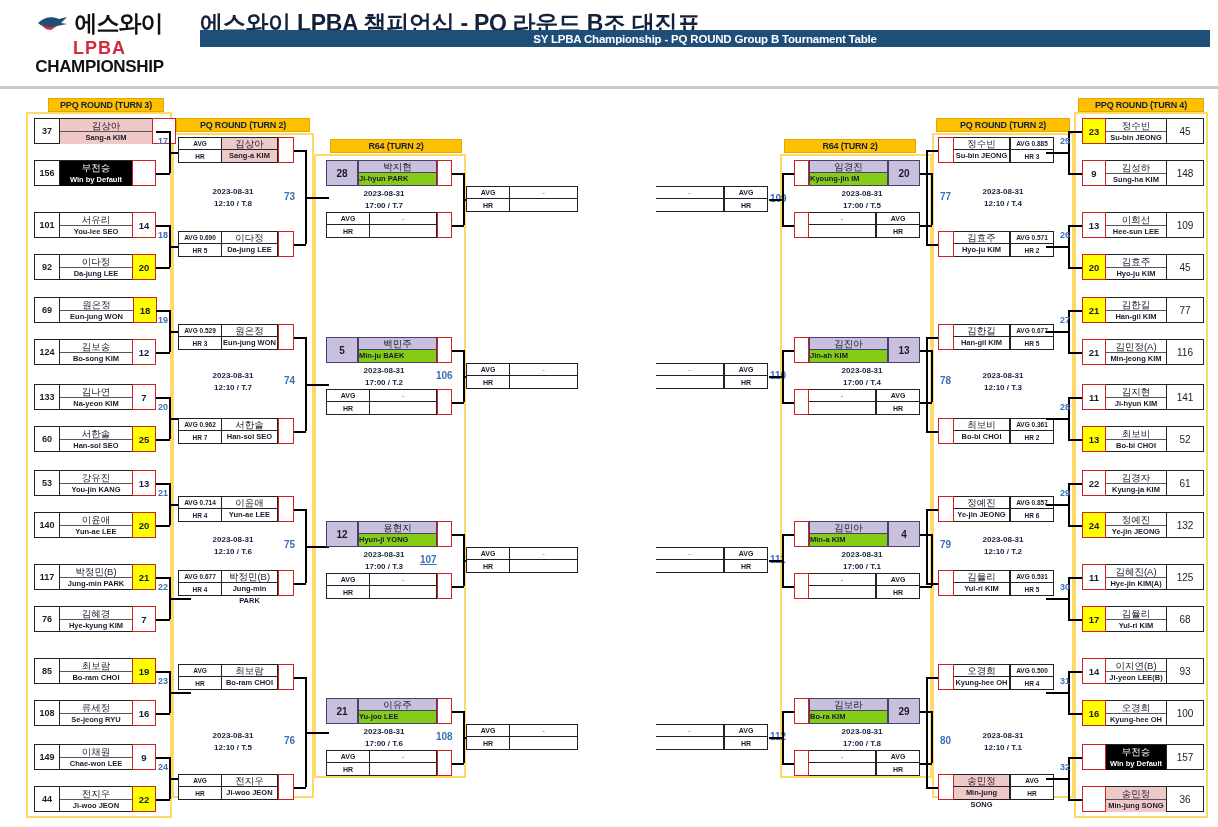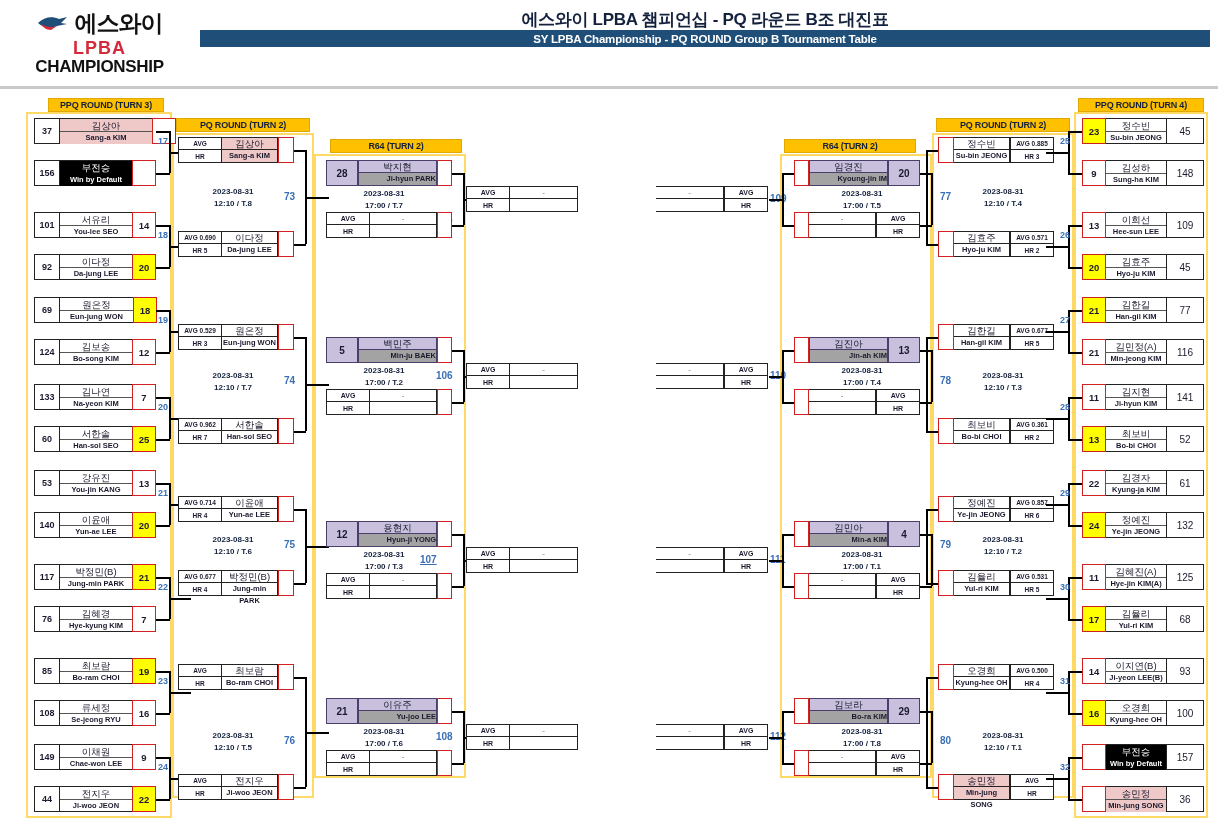--- a/index.html
+++ b/index.html
@@ -16,22 +16,22 @@
   
   #header { position:absolute; left:0; top:0; width:1218px; height:88px; background:#fff; }
   #logo-block { position:absolute; left:12px; top:8px; width:175px; text-align:center; }
   .logo-row1 { display:flex; align-items:center; justify-content:center; gap:4px; }
   .logo-mark { width:34px; height:20px; position:relative; }
   .logo-mark svg { display:block; }
   .logo-sy { font-size:23px; font-weight:bold; letter-spacing:-1px; color:#111; }
   .logo-lpba { font-size:18px; font-weight:bold; color:#d42a3c; letter-spacing:1px; margin-top:-1px; }
   .logo-champ { font-size:17px; font-weight:bold; color:#111; letter-spacing:-0.3px; margin-top:-2px; }
 
-  #title-ko { position:absolute; left:200px; top:8px; width:1010px; text-align:center;
-              font-size:17px; font-weight:bold; color:#14213d; letter-spacing:-0.3px; }
+  #title-ko { position:absolute; left:200px; top:8px; width:1010px; text-align:left;
+              font-size:23px; font-weight:bold; color:#14213d; letter-spacing:-0.3px; }
   #title-en-bar { position:absolute; left:200px; top:30px; width:1010px; height:17px;
               background:#1f4e79; color:#fff; font-size:11.5px; font-weight:bold;
               display:flex; align-items:center; justify-content:center; letter-spacing:-0.2px;}
   #meta-row { position:absolute; left:200px; top:55px; width:1010px; height:24px; display:flex; }
   .meta-ko { width:495px; border-left:2px solid #8a8a8a; padding-left:8px; font-size:8.5px; color:#14213d; display:flex; align-items:center;}
   .meta-sp { width:20px; }
   .meta-en { width:495px; border-left:2px solid #8a8a8a; padding-left:8px; font-size:8.5px; color:#14213d; display:flex; align-items:center;}
   #header-rule { position:absolute; left:0; top:86px; width:1218px; height:3px; background:#c9c9c9; }
 
   
@@ -88,22 +88,22 @@
   .sbox .endcap { width:16px; border:1px solid #d02020; background:#fff; }
   .sbox.pink .nm-ko, .sbox.pink .nm-en { background:#EFC8C8; }
 
   
   .rbox { position:absolute; display:flex; height:26px; background:#C9C0DD; }
   .rbox .seed { width:32px; border:1px solid #4a3f6b; background:#C9C0DD;
                 font-size:10px; font-weight:bold; display:flex; align-items:center; justify-content:center; }
   .rbox .nmw { flex:1; display:flex; flex-direction:column; }
   .rbox .nm-ko { height:13px; font-size:9.5px; text-align:center; line-height:12px;
                  border:1px solid #4a3f6b; background:#C9C0DD; }
-  .rbox .nm-en { height:13px; font-size:7.5px; font-weight:bold; text-align:right; line-height:12px;
-                 border:1px solid #4a3f6b; border-top:none; background:#a3a3a3; }
+  .rbox .nm-en { height:13px; font-size:7.5px; font-weight:bold; text-align:left; line-height:12px;
+                 border:1px solid #4a3f6b; border-top:none; background:#84cc16; }
   .rbox .endcap { width:15px; border:1px solid #d02020; background:#fff; }
 
   
   .avghr { position:absolute; display:flex; height:26px; }
   .avghr .lbl { width:44px; display:flex; flex-direction:column; }
   .avghr .lbl .c { height:13px; border:1px solid #222; background:#fff; font-size:7px; font-weight:bold;
                    display:flex; align-items:center; justify-content:center; }
   .avghr .lbl .c.b { border-top:none; }
   .avghr .val { flex:1; display:flex; flex-direction:column; }
   .avghr .val .c { height:13px; border:1px solid #222; border-left:none; background:#fff;

